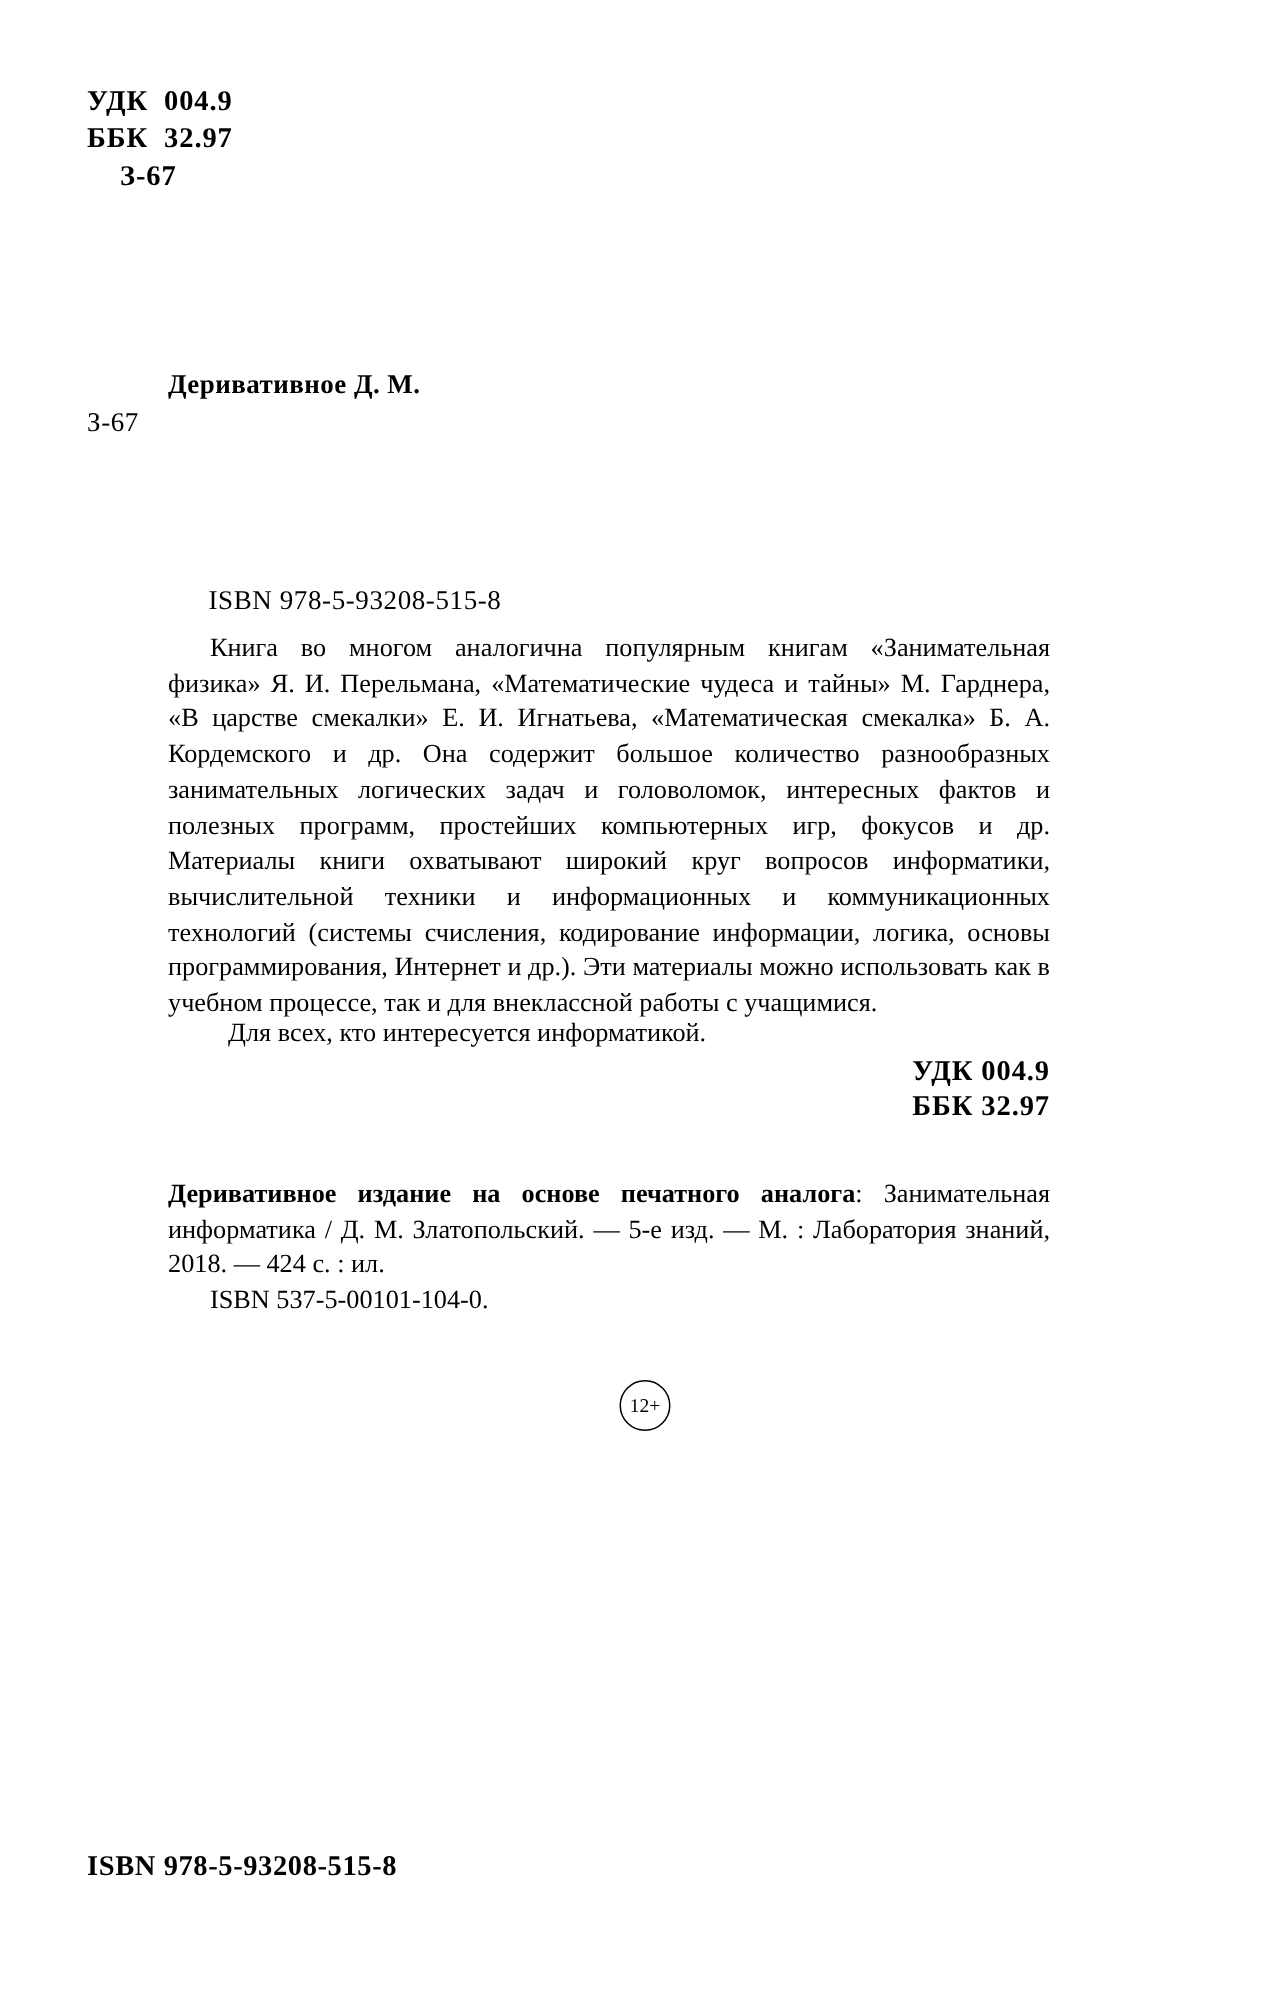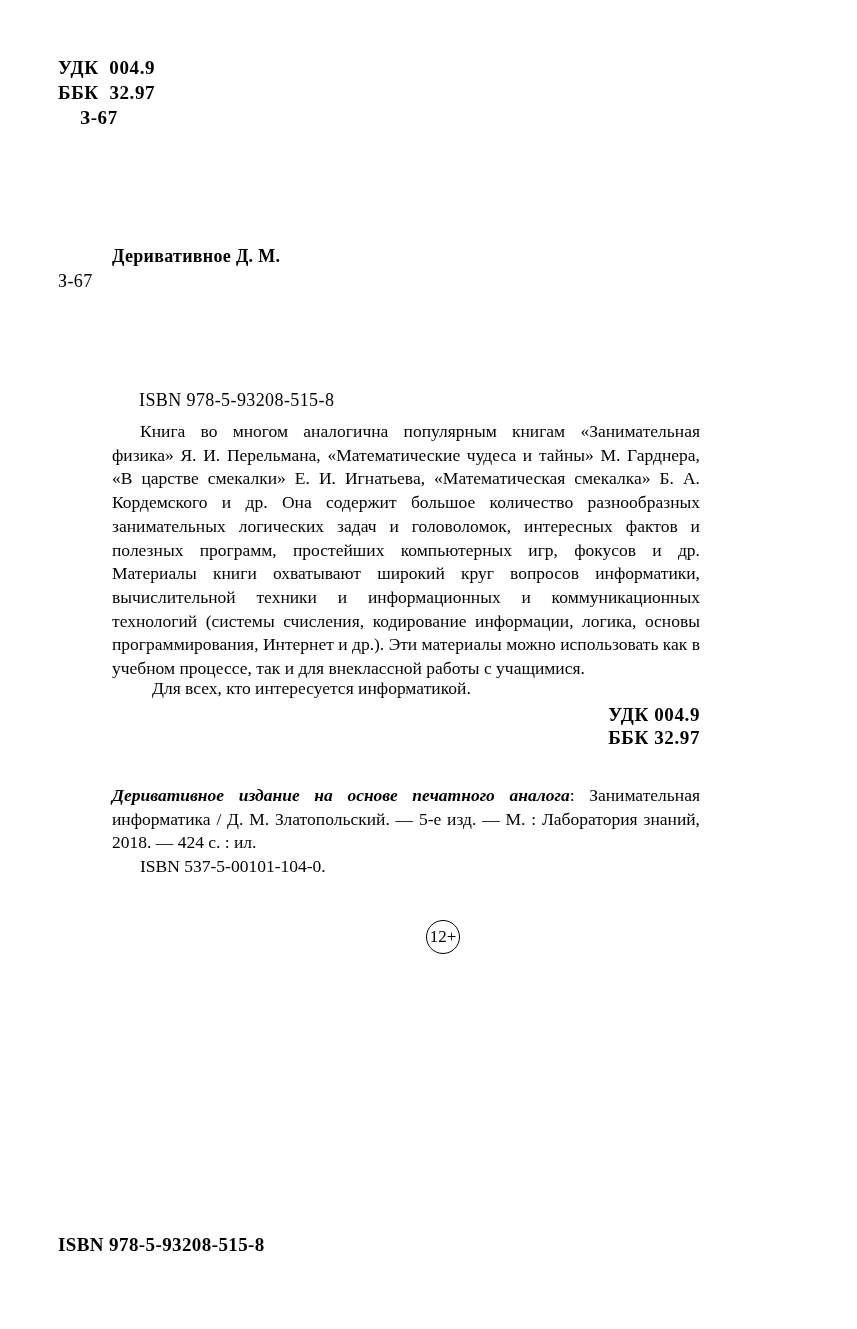--- a/index.html
+++ b/index.html
@@ -116,41 +116,40 @@
   .derivative {
     position: absolute;
     left: 112px;
     top: 784px;
     width: 588px;
     font-size: 17.5px;
     line-height: 23.5px;
     text-align: justify;
     text-align-last: left;
   }
-  .derivative .lead { font-weight: bold; font-style: italic; }
+  .derivative .lead { font-weight: bold; }
   .derivative .isbn-line {
     display: block;
     text-indent: 28px;
     margin-top: 0px;
   }
 
   
   .age-badge {
     position: absolute;
     left: 413px;
     top: 920px;
     width: 32px;
     height: 32px;
     border: 1px solid #000;
     border-radius: 50%;
-    font-size: 17px;
+    font-size: 13px;
     line-height: 32px;
     text-align: center;
     letter-spacing: 0;
-    margin-left: 13px;
   }
 
   
   .legal {
     position: absolute;
     left: 58px;
     top: 1076px;
     width: 740px;
     font-size: 18px;
     line-height: 25px;

